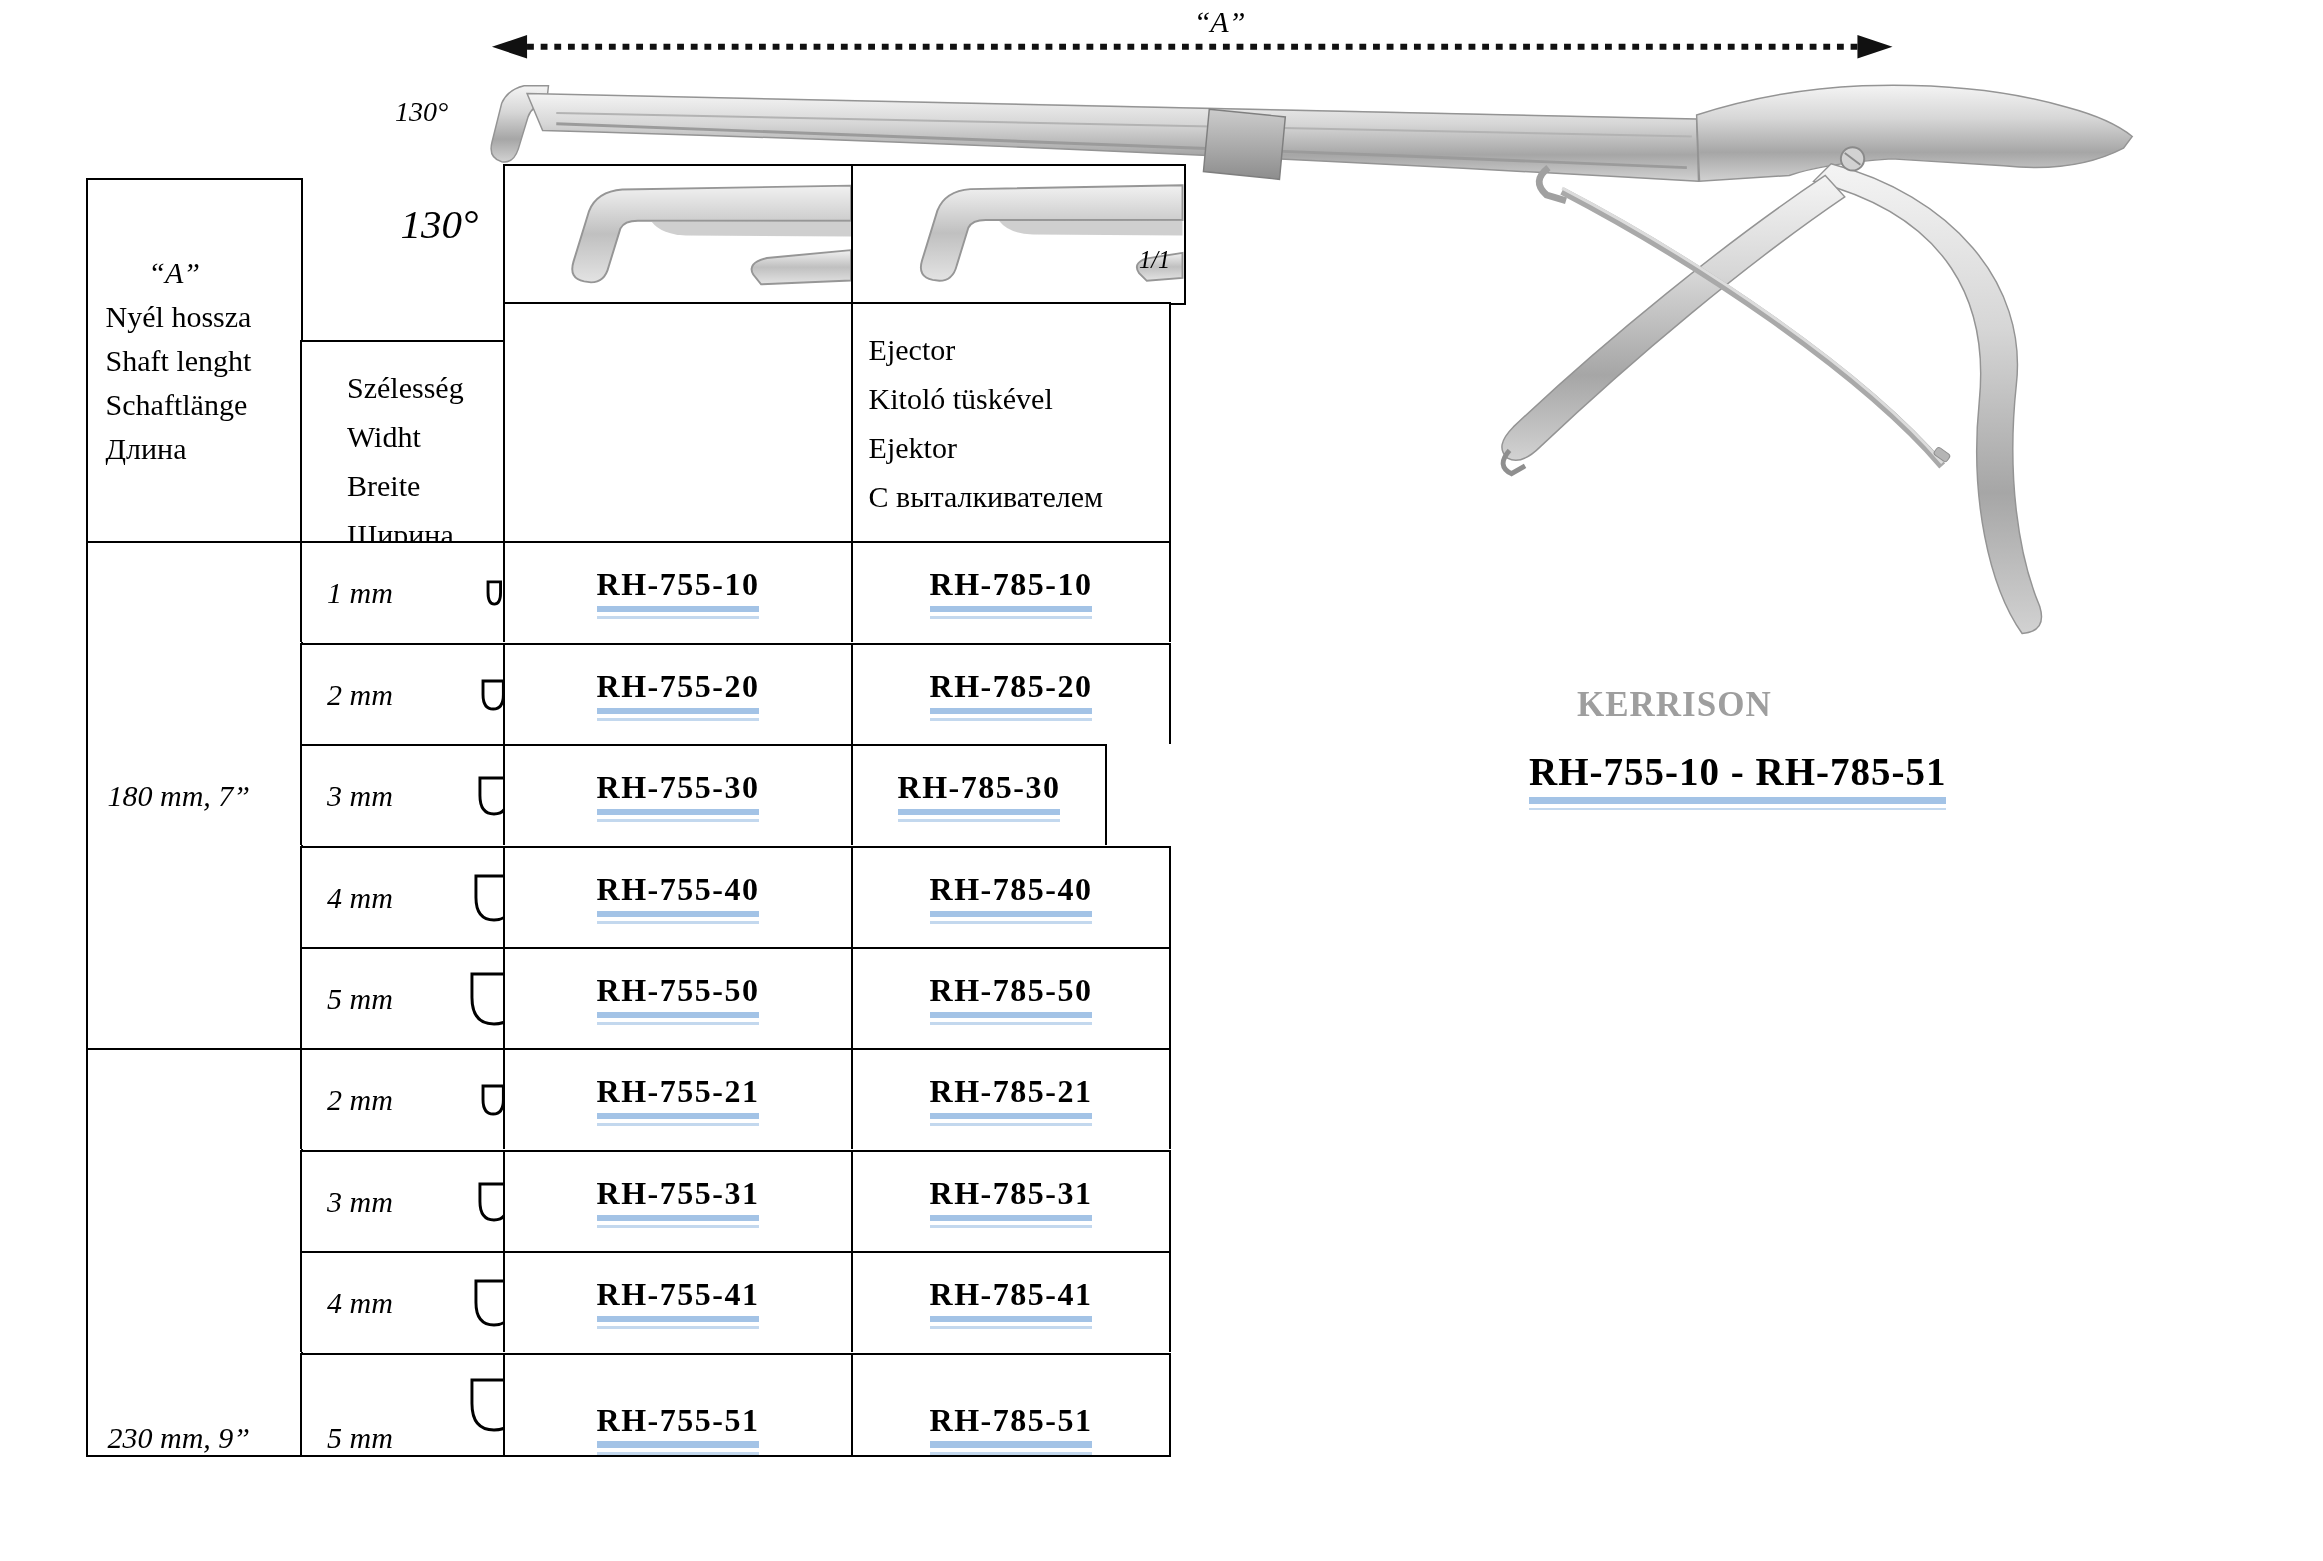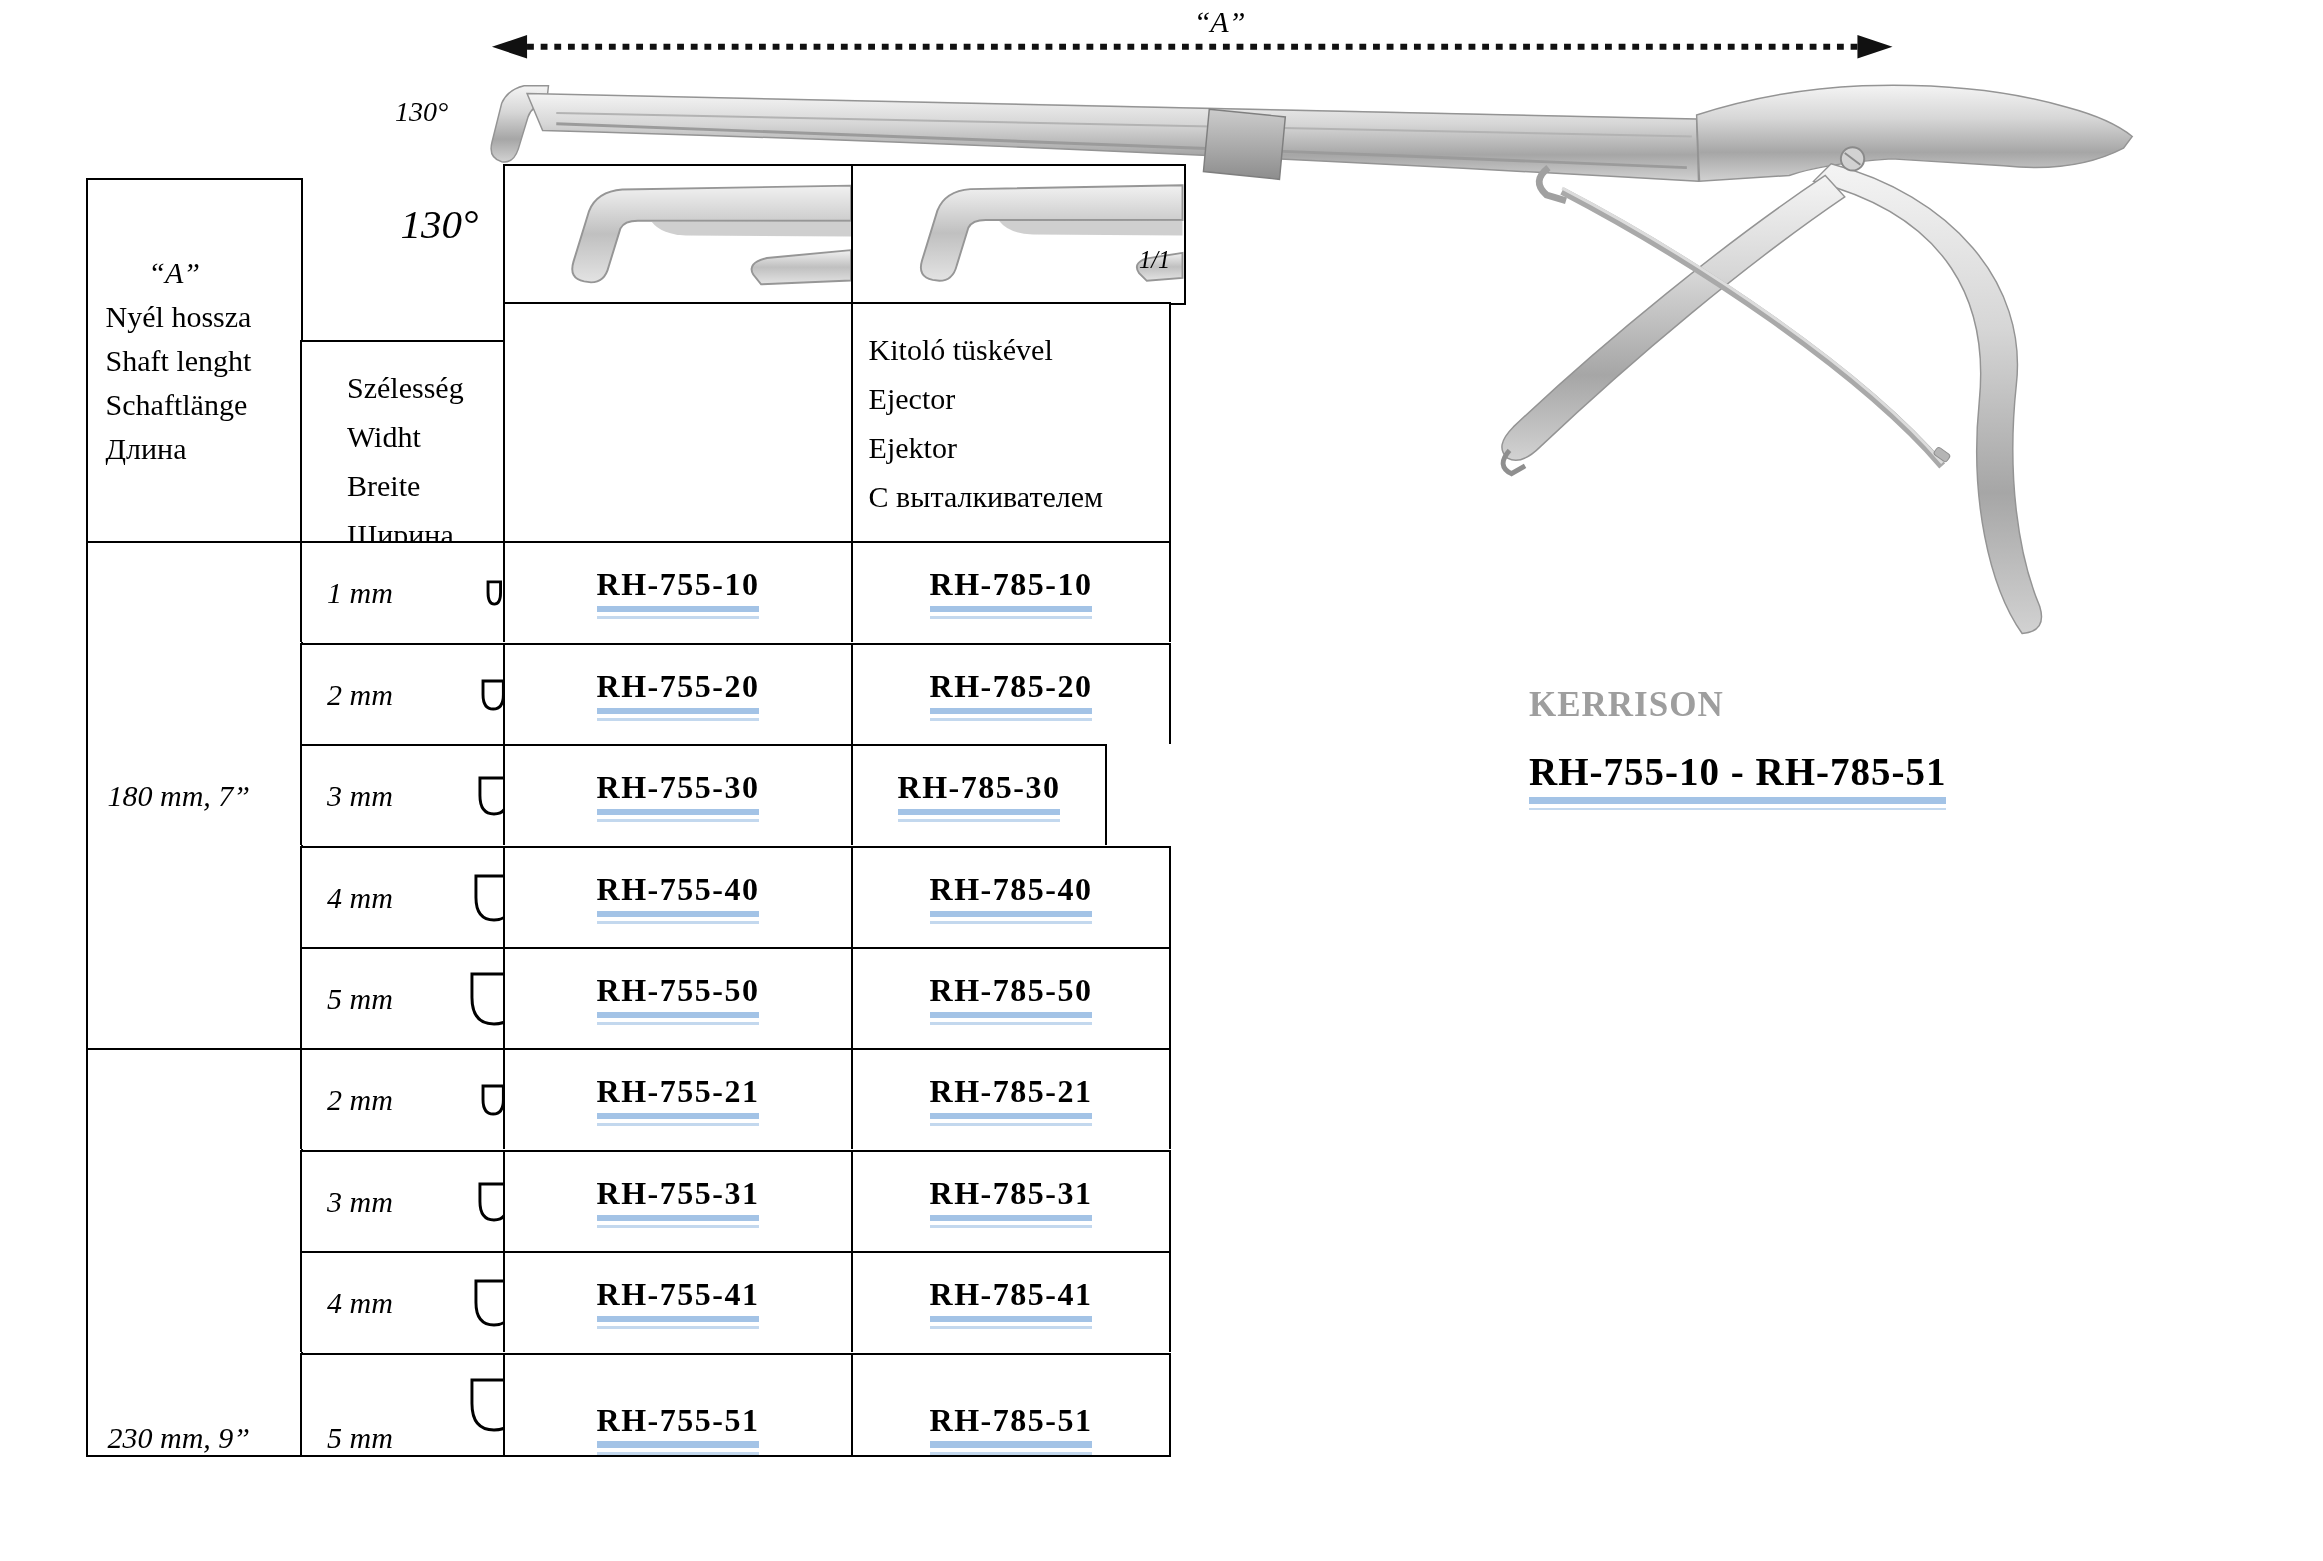--- a/index.html
+++ b/index.html
@@ -26,21 +26,21 @@
   .codecell{justify-content:center;}
   .codewrap{display:inline-block;text-align:center;}
   .code{font-weight:bold;font-size:32px;letter-spacing:1.5px;white-space:nowrap;}
   .ul1{height:6.8px;margin-top:2.9px;background:var(--underline_strong,#a3c3e6);}
   .ul2{height:2.9px;margin-top:3.9px;background:var(--underline_light,#c3d8ee);}
   .floatlabel{position:absolute;z-index:3;white-space:nowrap;}
   .angle-big{font-style:italic;font-size:41px;width:137px;text-align:center;}
   .angle-small{font-style:italic;font-size:28px;}
   .dimA{font-style:italic;font-size:30px;width:117px;text-align:center;}
   .scalenote{font-style:italic;font-size:24.4px;z-index:3;}
-  .kerrison{font-weight:bold;font-size:35px;color:var(--brand_gray,#9e9e9e);letter-spacing:1px;}
+  .kerrison{font-weight:bold;font-size:35px;color:var(--brand_gray,#9e9e9e);letter-spacing:1px;margin-left:48px;}
   .range{font-weight:bold;font-size:39px;letter-spacing:1px;white-space:nowrap;}
   .artsvg{position:absolute;z-index:1;}
   .tipsvg{position:absolute;left:0;top:0;width:100%;height:100%;}
 </style>
 </head>
 <body>
 
 <svg class="artsvg" style="left:429px;top:0;width:1775px;height:692px;" viewBox="0 0 1820 710">
   <defs>
     <linearGradient id="gmet" x1="0" y1="0" x2="0" y2="1">
@@ -143,22 +143,22 @@
     <path d="M340,20 L120,24 Q94,26 86,46 L70,98 Q65,115 81,118 L88,119 Q102,119 106,103 L118,64 Q122,56 136,56 L340,56 Z" fill="url(#gt2)" stroke="#969696" stroke-width="2"></path>
     <path d="M340,56 L150,57 Q160,70 185,71 L340,72 Z" fill="#a8a8a8" opacity="0.55"></path>
     <path d="M340,90 L302,96 Q288,101 295,111 L303,119 L340,116 Z" fill="url(#gt2)" stroke="#969696" stroke-width="2"></path>
   </svg>
 </div>
 
 <div class="cell" style="left:503px;top:302px;width:348px;height:239px;"></div>
 
 <div class="cell bR" style="left:851px;top:302px;width:320px;height:239px;">
   <div class="hdrlines" style="padding-left:15.6px;">
+    <div class="ln">Ejector</div>
     <div class="ln">Kitoló tüskével</div>
-    <div class="ln">Ejector</div>
     <div class="ln">Ejektor</div>
     <div class="ln">С выталкивателем</div>
   </div>
 </div>
 
 <div class="cell bR" style="left:86px;top:541px;width:217px;height:507px;">
   <div class="grouplabel">180 mm, 7”</div>
 </div>
 <div class="cell bR bB" style="left:86px;top:1048px;width:217px;height:409px;">
   <div class="grouplabel">230 mm, 9”</div>

